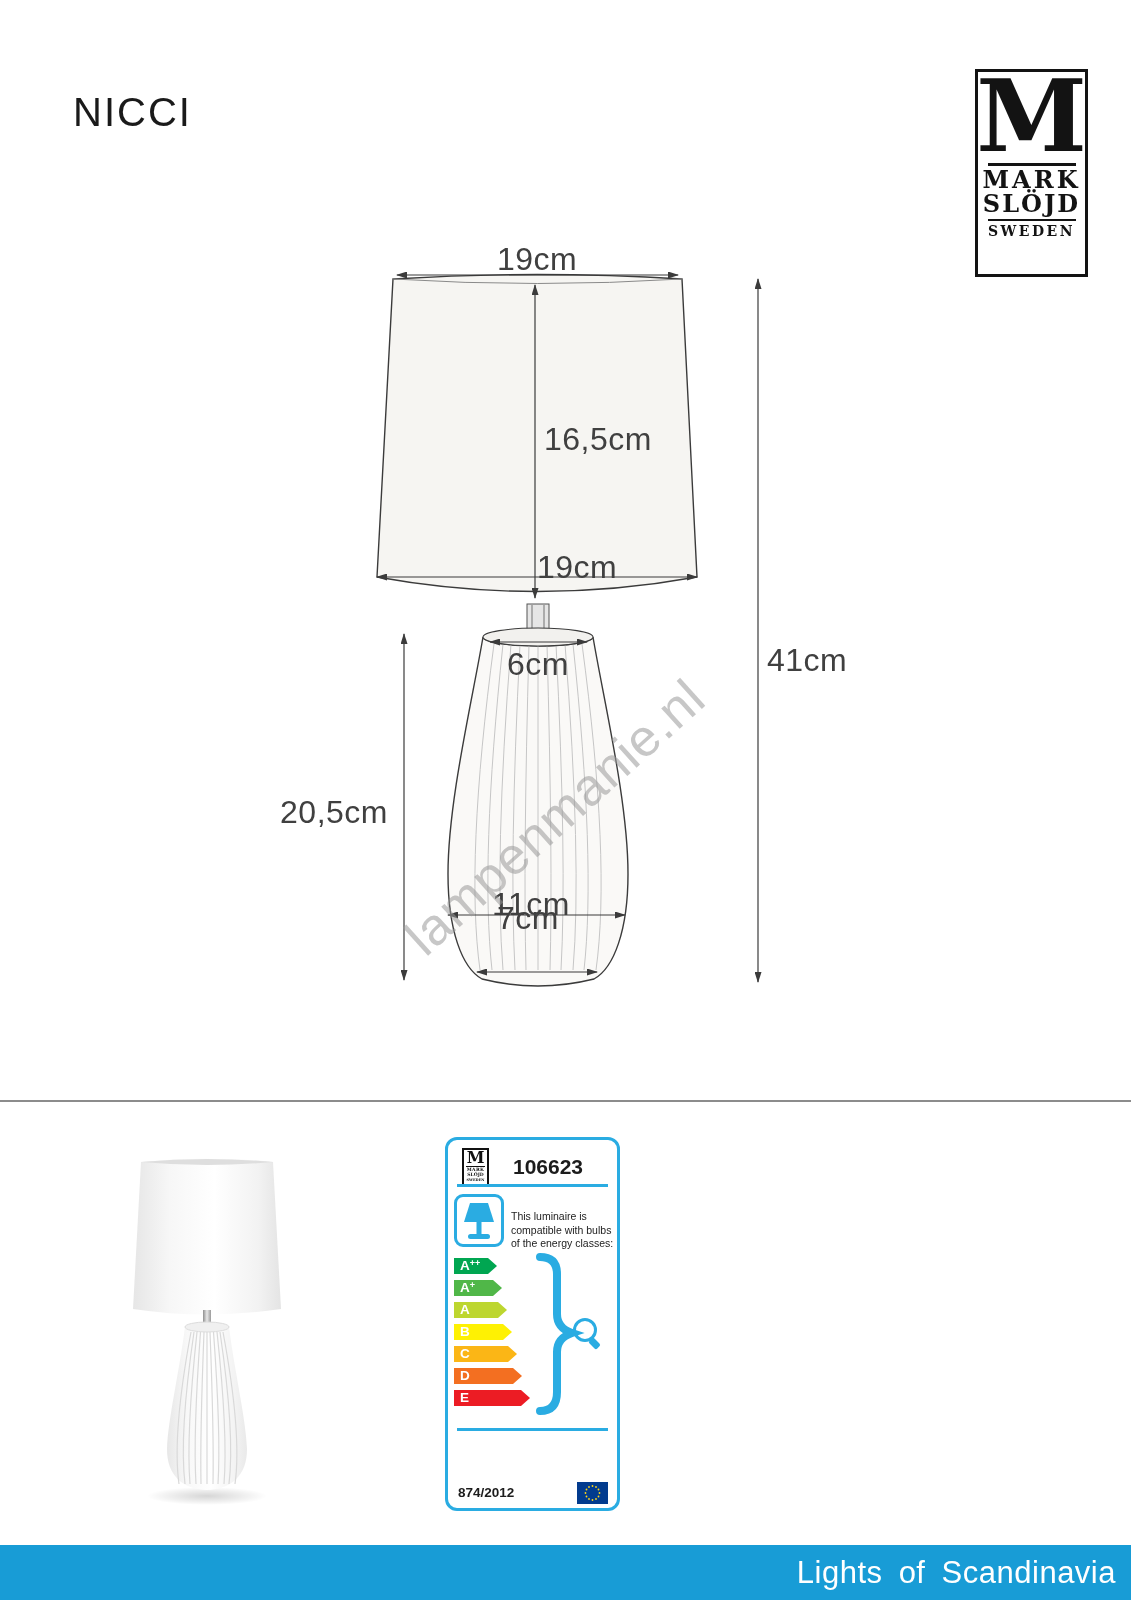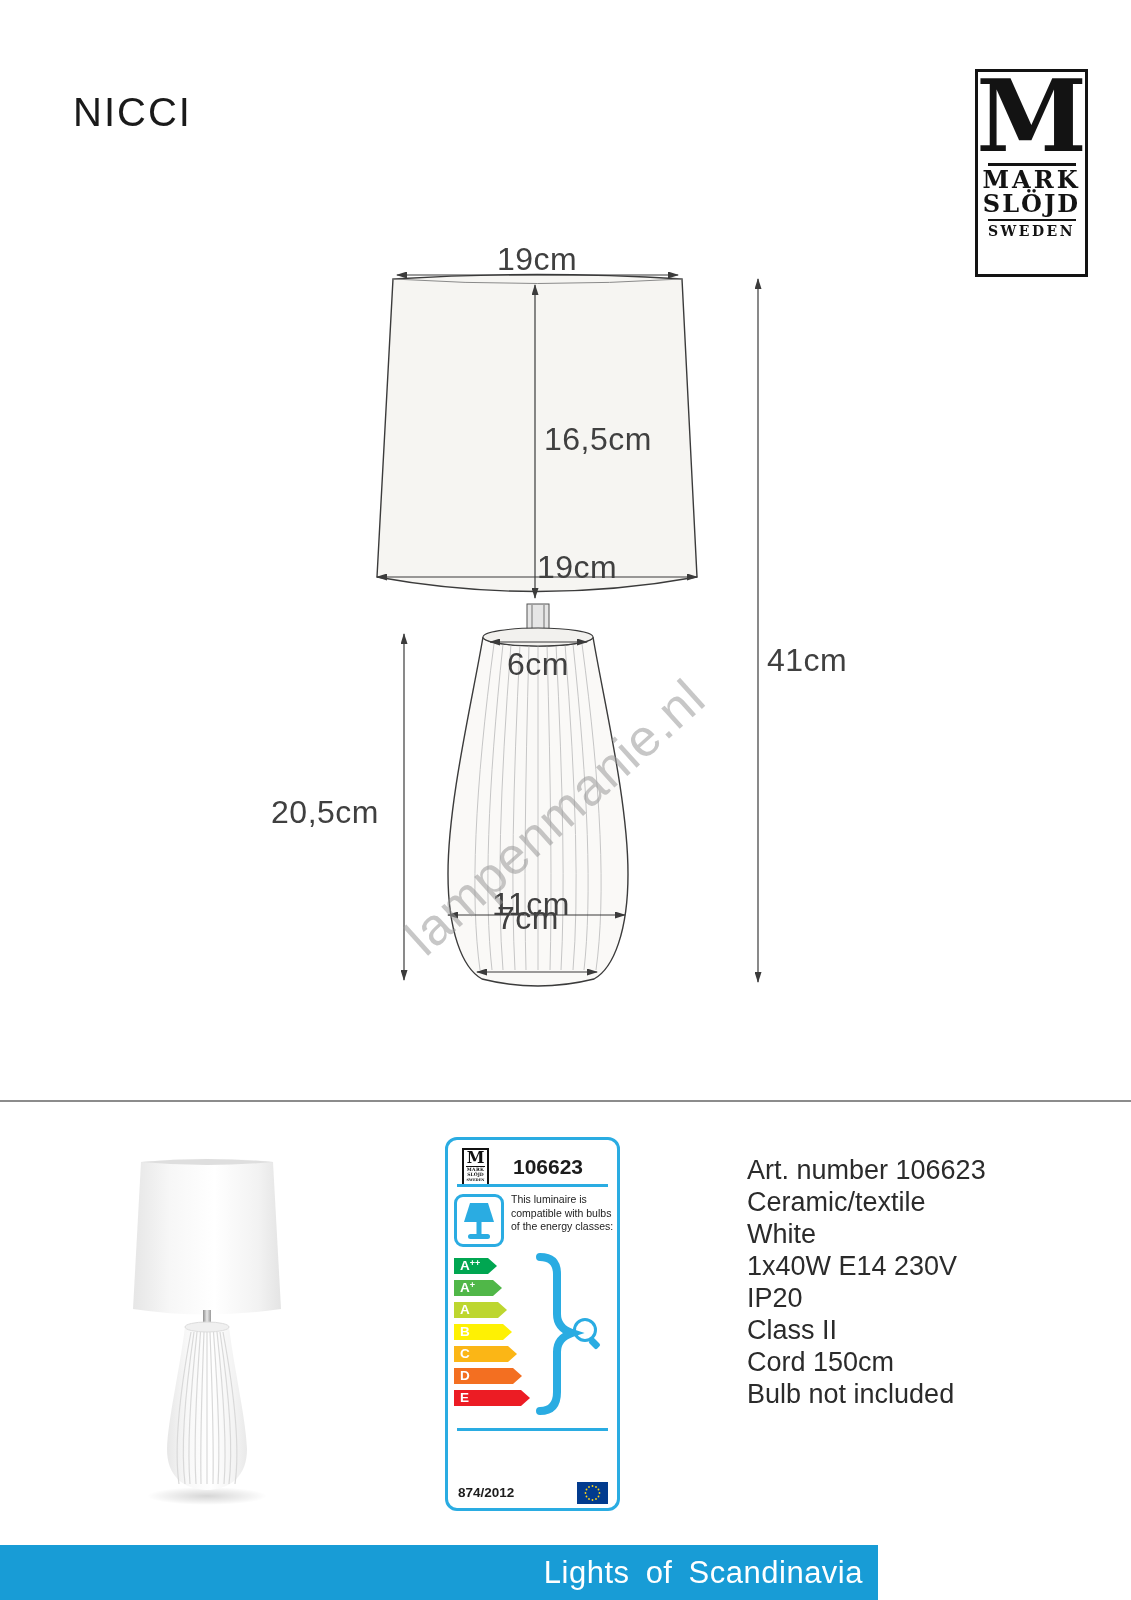--- a/index.html
+++ b/index.html
@@ -49,37 +49,37 @@
               font-family:"Liberation Sans",sans-serif;}
   .eb-rule{position:absolute;left:9px;right:9px;height:2.5px;}
   .rule-top{top:44px;} .rule-bottom{top:288px;}
   .pictogram{position:absolute;left:6px;top:54px;width:50px;height:53px;box-sizing:border-box;
              border:3px solid #2aace2;border-radius:9px;}
   .picto-shade{position:absolute;left:50%;top:6px;width:30px;height:19px;transform:translateX(-50%);
                clip-path:polygon(20% 0,80% 0,100% 100%,0 100%);}
   .picto-stem{position:absolute;left:50%;top:25px;width:5px;height:13px;transform:translateX(-50%);}
   .picto-base{position:absolute;left:50%;top:37px;width:22px;height:5px;transform:translateX(-50%);
               border-radius:3px;}
-  .elabel-desc{position:absolute;left:63px;top:53px;width:108px;font-size:10.5px;line-height:13.5px;
+  .elabel-desc{position:absolute;left:63px;top:70px;width:108px;font-size:10.5px;line-height:13.5px;
                color:#222;}
   .arrows{position:absolute;left:6px;top:118px;}
   .earrow{height:16px;margin-bottom:6px;color:#fff;font-weight:bold;font-size:13.5px;
           line-height:16px;padding-left:6px;box-sizing:border-box;
           clip-path:polygon(0 0,calc(100% - 9px) 0,100% 50%,calc(100% - 9px) 100%,0 100%);}
   .earrow .sup{font-size:9px;position:relative;top:-4px;font-weight:bold;}
   .brace-svg{position:absolute;left:84px;top:112px;width:72px;height:166px;}
   .regulation{position:absolute;left:10px;top:345px;font-size:13.5px;font-weight:bold;color:#1c1c1c;}
   .eu-flag{position:absolute;right:9px;top:342px;width:31px;height:22px;}
 
   
   .details{position:absolute;left:747px;top:1122px;font-size:27px;line-height:32px;
            color:#2b2b2b;font-weight:400;}
 
   
-  .banner{position:absolute;left:0;top:1513px;width:878px;height:55px;}
+  .banner{position:absolute;left:0;top:1513px;width:1131px;height:55px;}
   .banner-text{position:absolute;right:15px;top:0;line-height:55px;font-size:31px;color:#ffffff;
                letter-spacing:.5px;word-spacing:7px;}
 </style>
 </head>
 <body>
 
 <div class="page">
 
   <div class="title">NICCI</div>
 
@@ -140,21 +140,21 @@
       <line x1="117" y1="710" x2="237" y2="710" marker-start="url(#ah-l)" marker-end="url(#ah-r)"></line>
       <line x1="44" y1="372" x2="44" y2="718" marker-start="url(#ah-u)" marker-end="url(#ah-d)"></line>
       <line x1="398" y1="17" x2="398" y2="720" marker-start="url(#ah-u)" marker-end="url(#ah-d)"></line>
     </g>
   </svg>
 
   <div class="dim center" style="left:537px;top:209px;">19cm</div>
   <div class="dim" style="left:544px;top:389px;">16,5cm</div>
   <div class="dim center" style="left:577px;top:517px;">19cm</div>
   <div class="dim center" style="left:538px;top:614px;">6cm</div>
-  <div class="dim" style="left:264px;top:762px;width:115px;text-align:right;">20,5cm</div>
+  <div class="dim" style="left:273px;top:762px;width:115px;text-align:right;">20,5cm</div>
   <div class="dim center" style="left:531px;top:854px;">11cm</div>
   <div class="dim center" style="left:528px;top:868px;">7cm</div>
   <div class="dim" style="left:767px;top:610px;">41cm</div>
 
   <div class="watermark">lampenmanie.nl</div>
 
   <div class="divider"></div>
 
   <svg class="photo-svg" viewBox="0 0 290 375">
     <defs>
@@ -258,28 +258,18 @@
         <circle cx="15.5" cy="18" r=".9"></circle>
           <circle cx="12" cy="17" r=".9"></circle>
           <circle cx="9.5" cy="14.5" r=".9"></circle>
         <circle cx="8.5" cy="11" r=".9"></circle>
           <circle cx="9.5" cy="7.5" r=".9"></circle>
           <circle cx="12" cy="5" r=".9"></circle>
       </g>
     </svg>
   </div>
 
-  <div class="details">
-    <div>Art. number 106623</div>
-    <div>Ceramic/textile</div>
-    <div>White</div>
-    <div>1x40W E14 230V</div>
-    <div>IP20</div>
-    <div>Class II</div>
-    <div>Cord 150cm</div>
-    <div>Bulb not included</div>
-  </div>
 
   <div class="banner" style="background: rgb(24, 156, 214);">
     <div class="banner-text">Lights of Scandinavia</div>
   </div>
 
 </div>
 
 </body></html>

